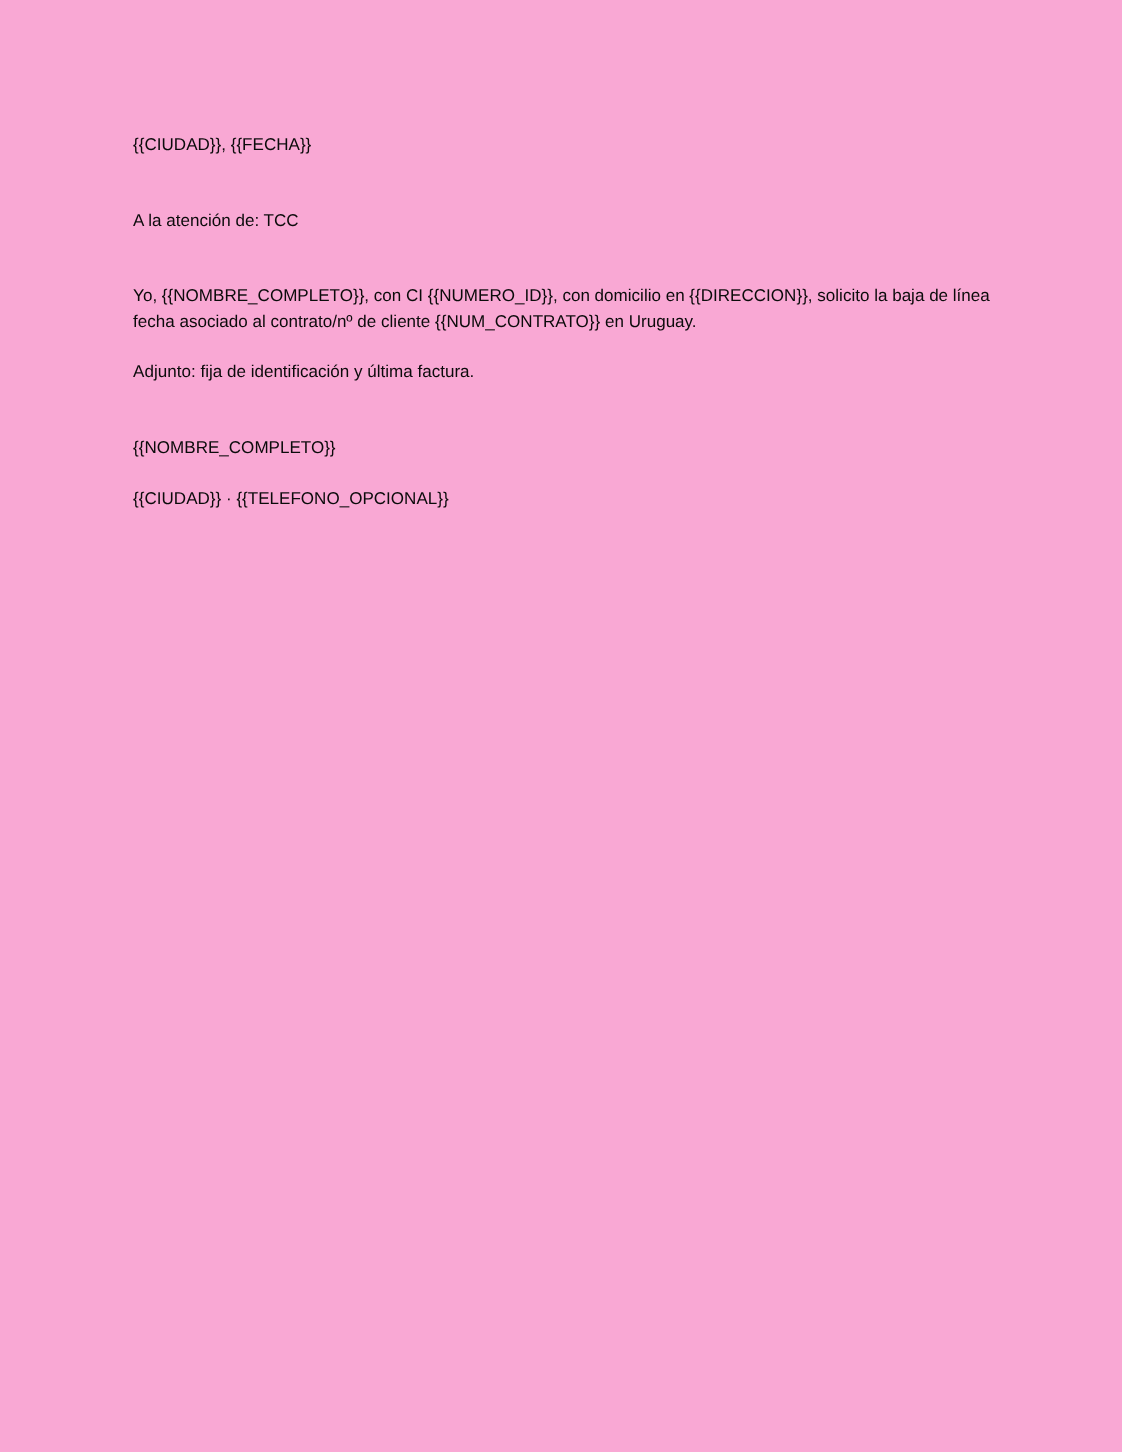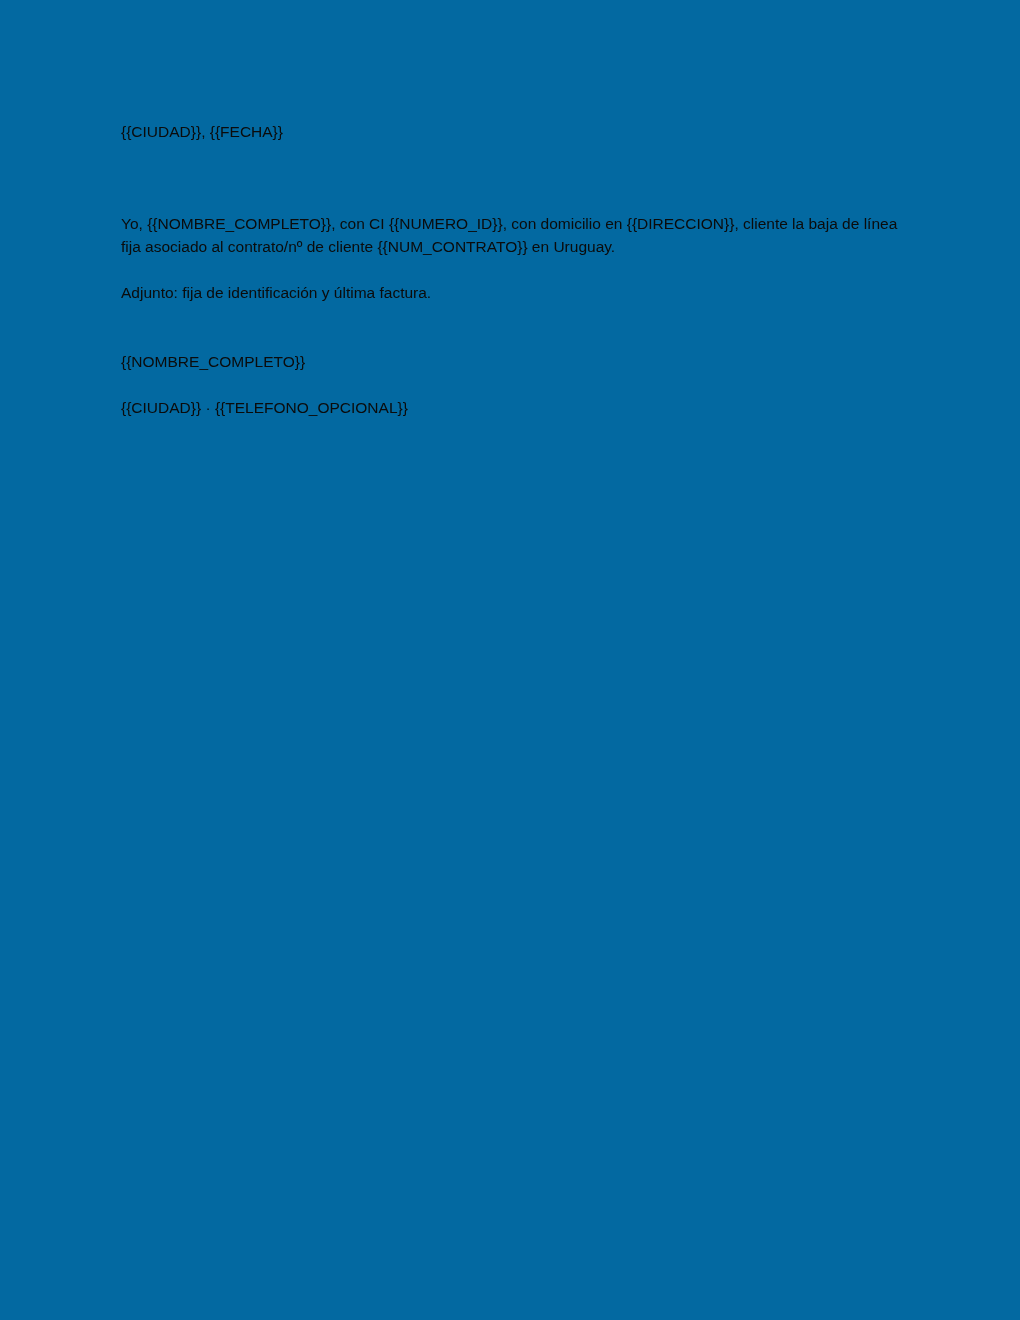--- a/index.html
+++ b/index.html
@@ -4,21 +4,21 @@
 <style>
   * { margin: 0; padding: 0; box-sizing: border-box; }
   html, body {
     background: #ffffff;
     font-family: "Liberation Sans", "DejaVu Sans", sans-serif;
   }
   .page {
     position: relative;
     width: 1020px;
     height: 1320px;
-    background: #0369a1;
+    background: #f9a8d4;
     overflow: hidden;
   }
   .letter {
     position: absolute;
     left: 121px;
     top: 120px;
     width: 792px;
     color: #0b0b0b;
     font-size: 15.5px;
     line-height: 23px;
@@ -32,23 +32,24 @@
 </style>
 </head>
 <body>
 
 <div class="page">
   <div class="letter">
 
     <p class="para">{{CIUDAD}}, {{FECHA}}</p>
 
     <div class="para">
+      <span class="line">A la atención de: TCC</span>
     </div>
 
-    <p class="para">Yo, {{NOMBRE_COMPLETO}}, con CI {{NUMERO_ID}}, con domicilio en {{DIRECCION}}, cliente la baja de línea fija asociado al contrato/nº de cliente {{NUM_CONTRATO}} en Uruguay.</p>
+    <p class="para">Yo, {{NOMBRE_COMPLETO}}, con CI {{NUMERO_ID}}, con domicilio en {{DIRECCION}}, solicito la baja de línea fecha asociado al contrato/nº de cliente {{NUM_CONTRATO}} en Uruguay.</p>
 
 
 
     <p class="para">Adjunto: fija de identificación y última factura.</p>
 
 
     <div class="para">
       <span class="line">{{NOMBRE_COMPLETO}}</span>
       <span class="line">{{CIUDAD}} · {{TELEFONO_OPCIONAL}}</span>
     </div>

